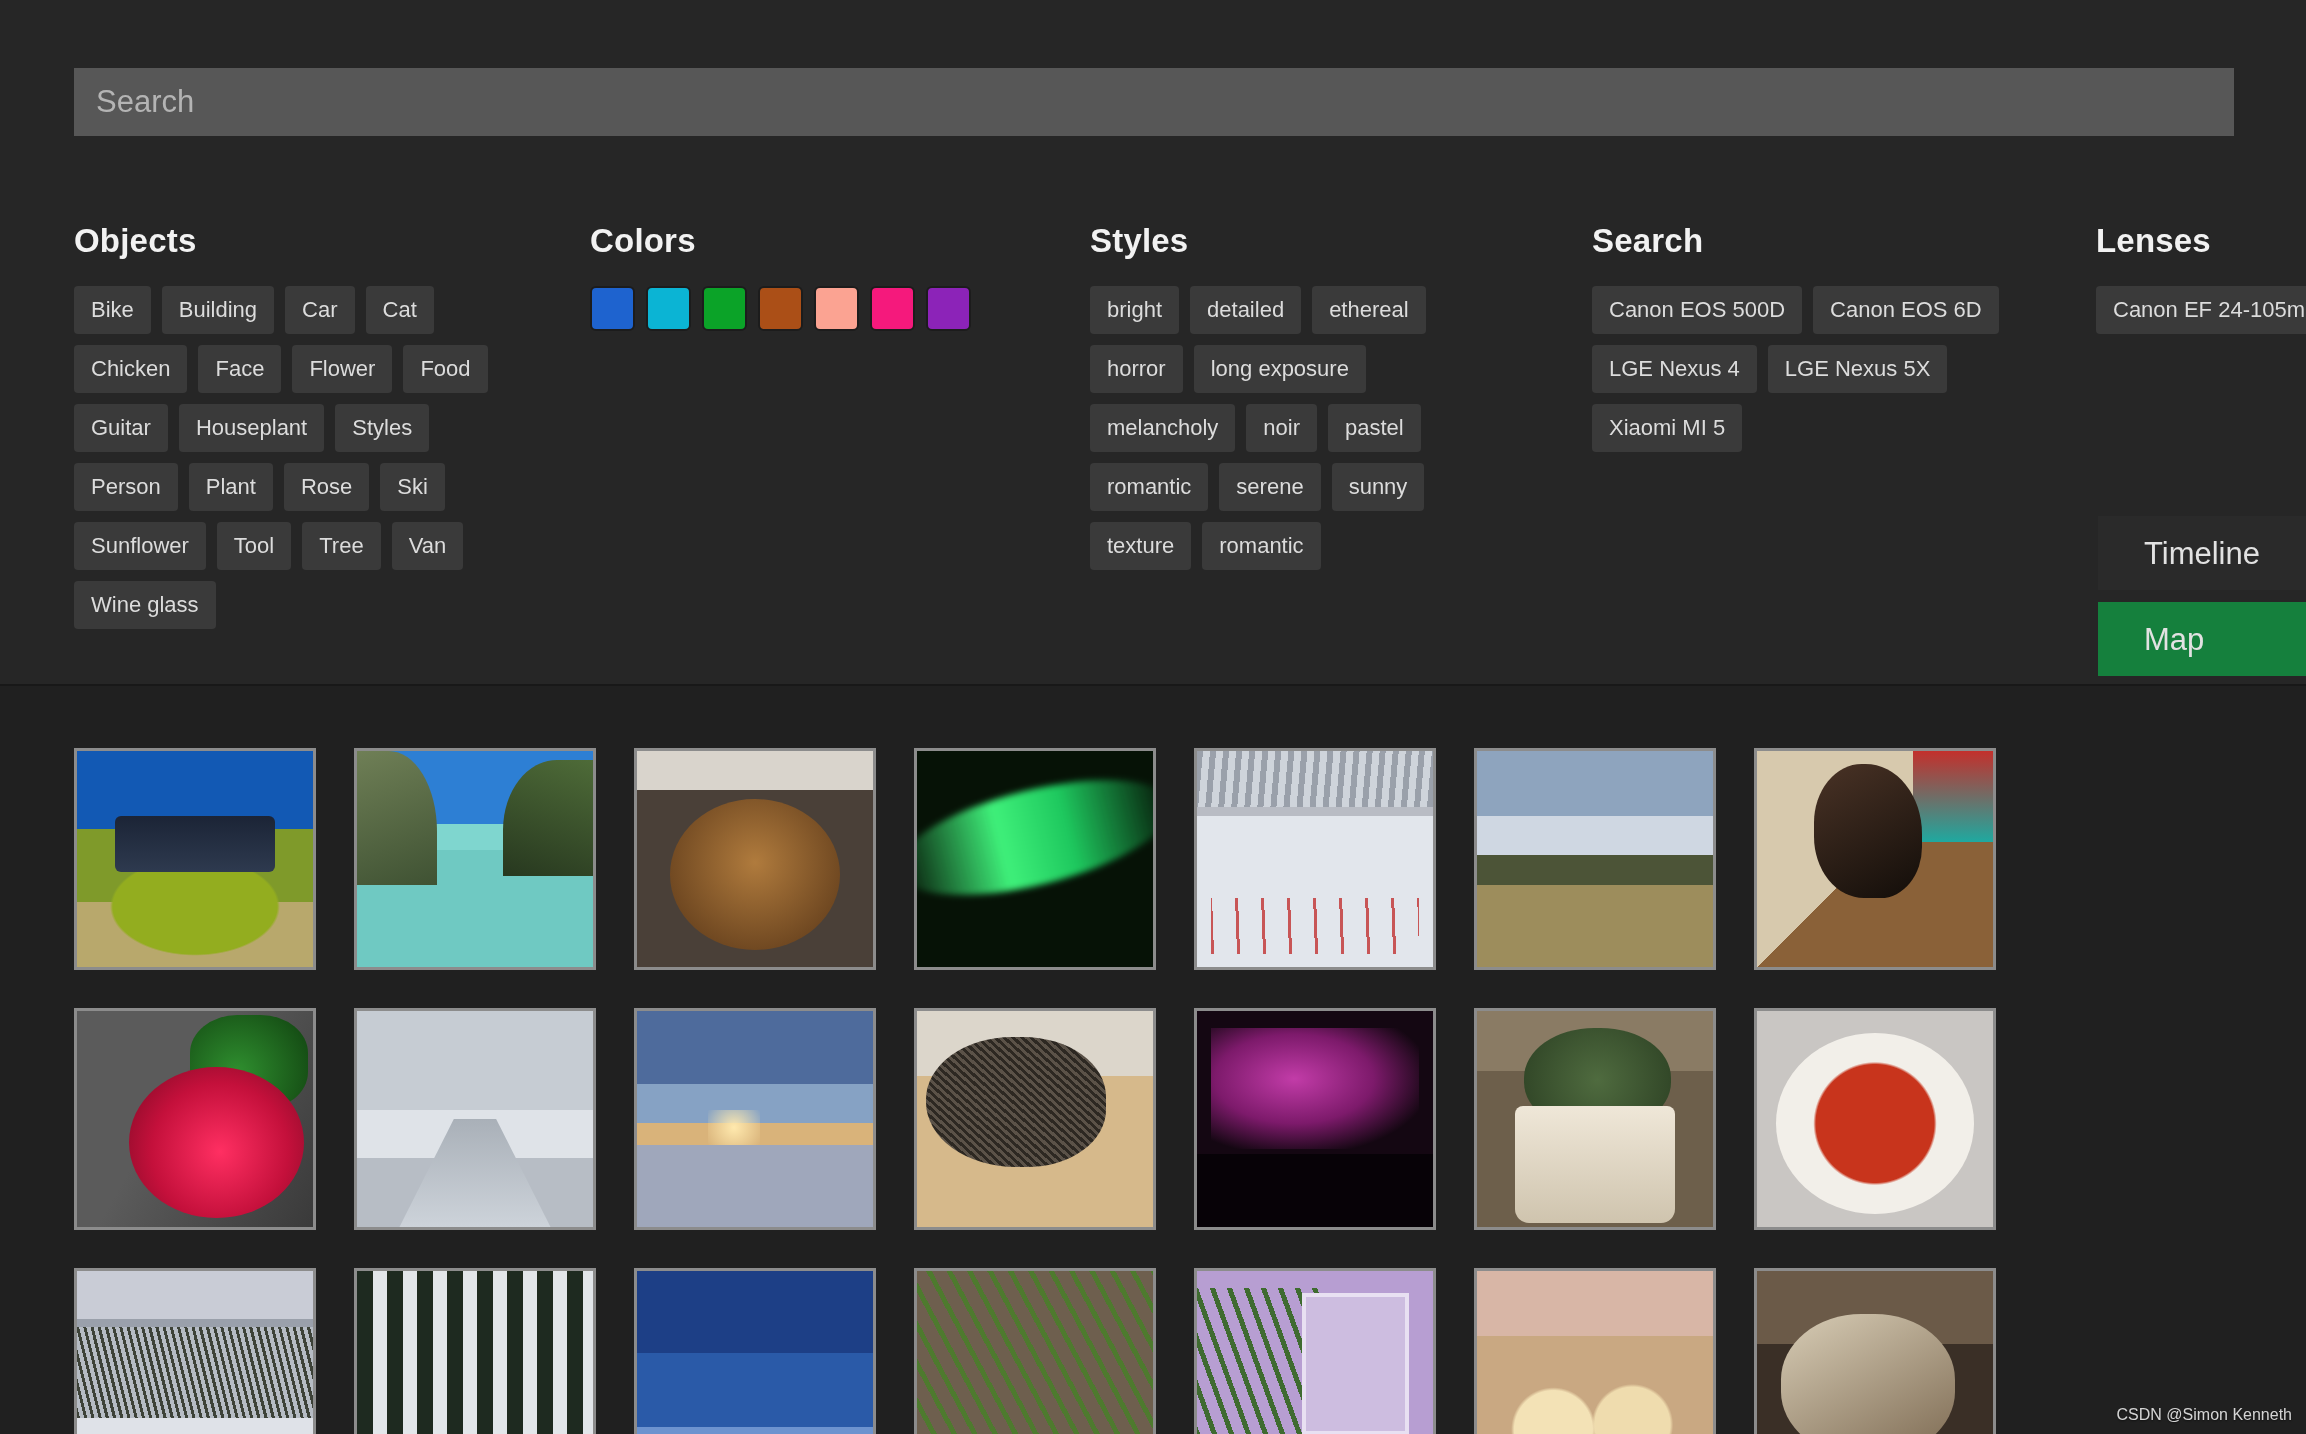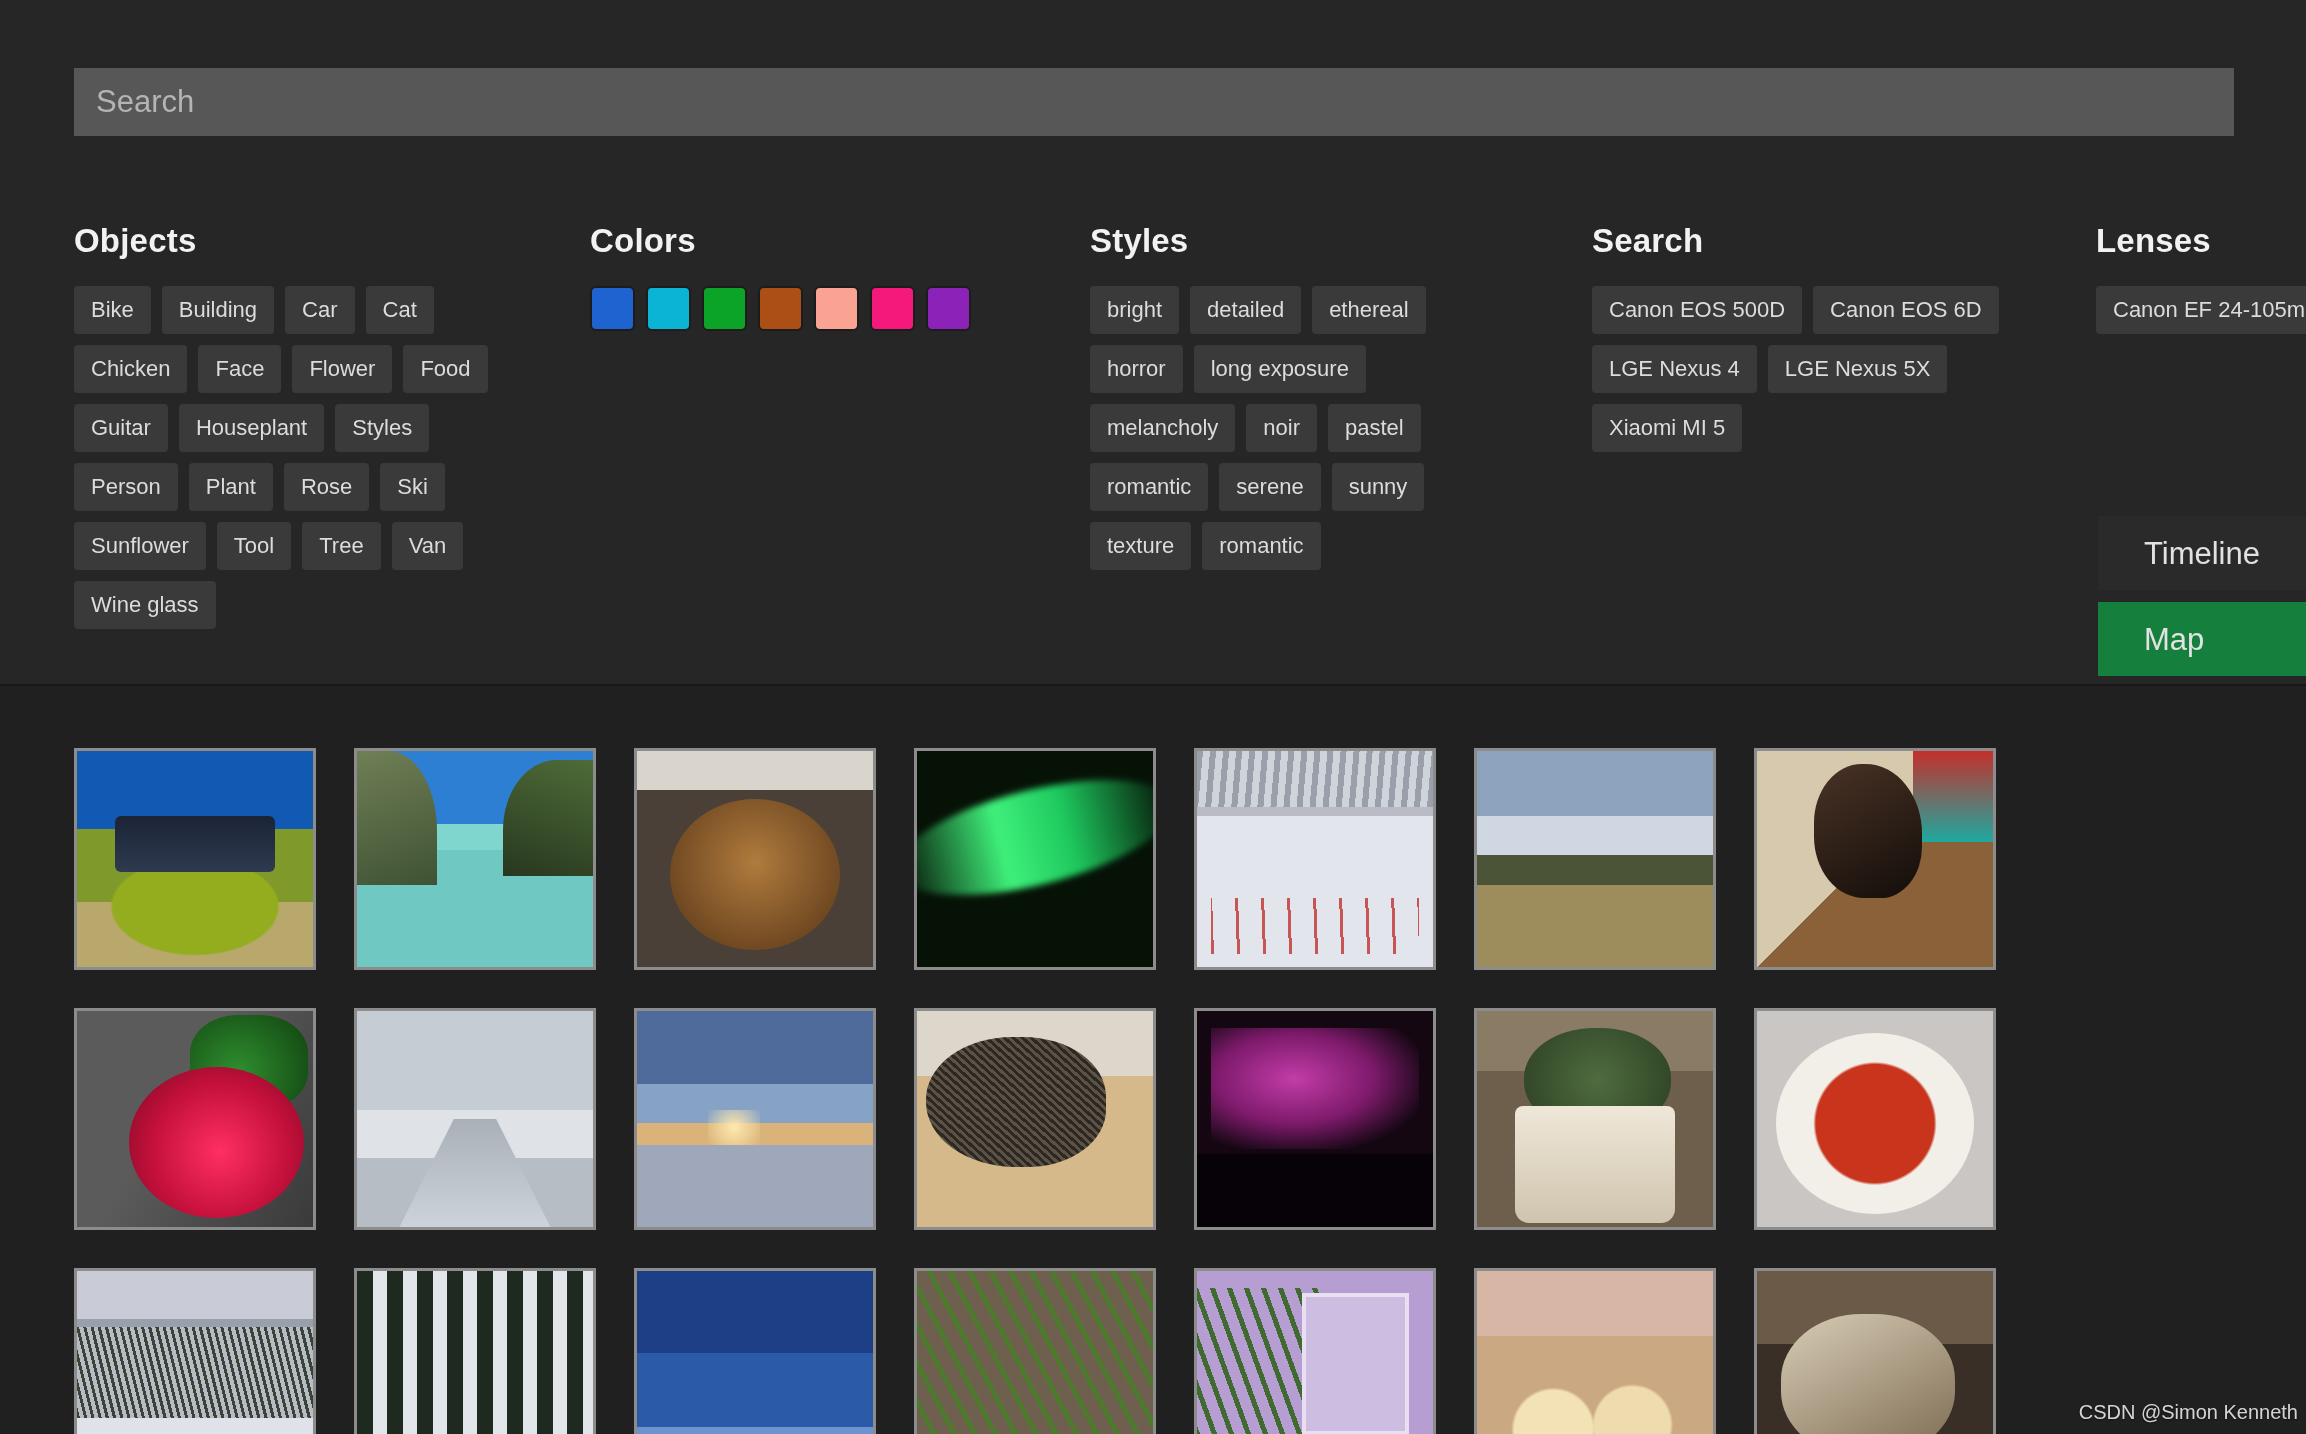--- a/index.html
+++ b/index.html
@@ -283,24 +283,24 @@
                radial-gradient(circle at 68% 56%,#efdcae 0 24%,rgba(0,0,0,0) 26%);}
   .s-guinea {
     background: linear-gradient(#6b5a48 0 34%, #3a2f26 34% 100%);
   }
   .s-guinea:after{content:"";position:absolute;left:10%;top:20%;width:74%;height:66%;
     background:linear-gradient(150deg,#d8cdb6,#7d6a52);border-radius:46%;}
 
   
   .watermark {
     position: absolute;
-    right: 8px;
+    right: 14px;
     bottom: 10px;
     color: #ededed;
-    font-size: 20px;
+    font-size: 16px;
     opacity: .88;
     text-shadow: 0 1px 2px rgba(0,0,0,.6);
     white-space: nowrap;
     pointer-events: none;
   }
 </style>
 </head>
 <body>
 
 <div id="app">

